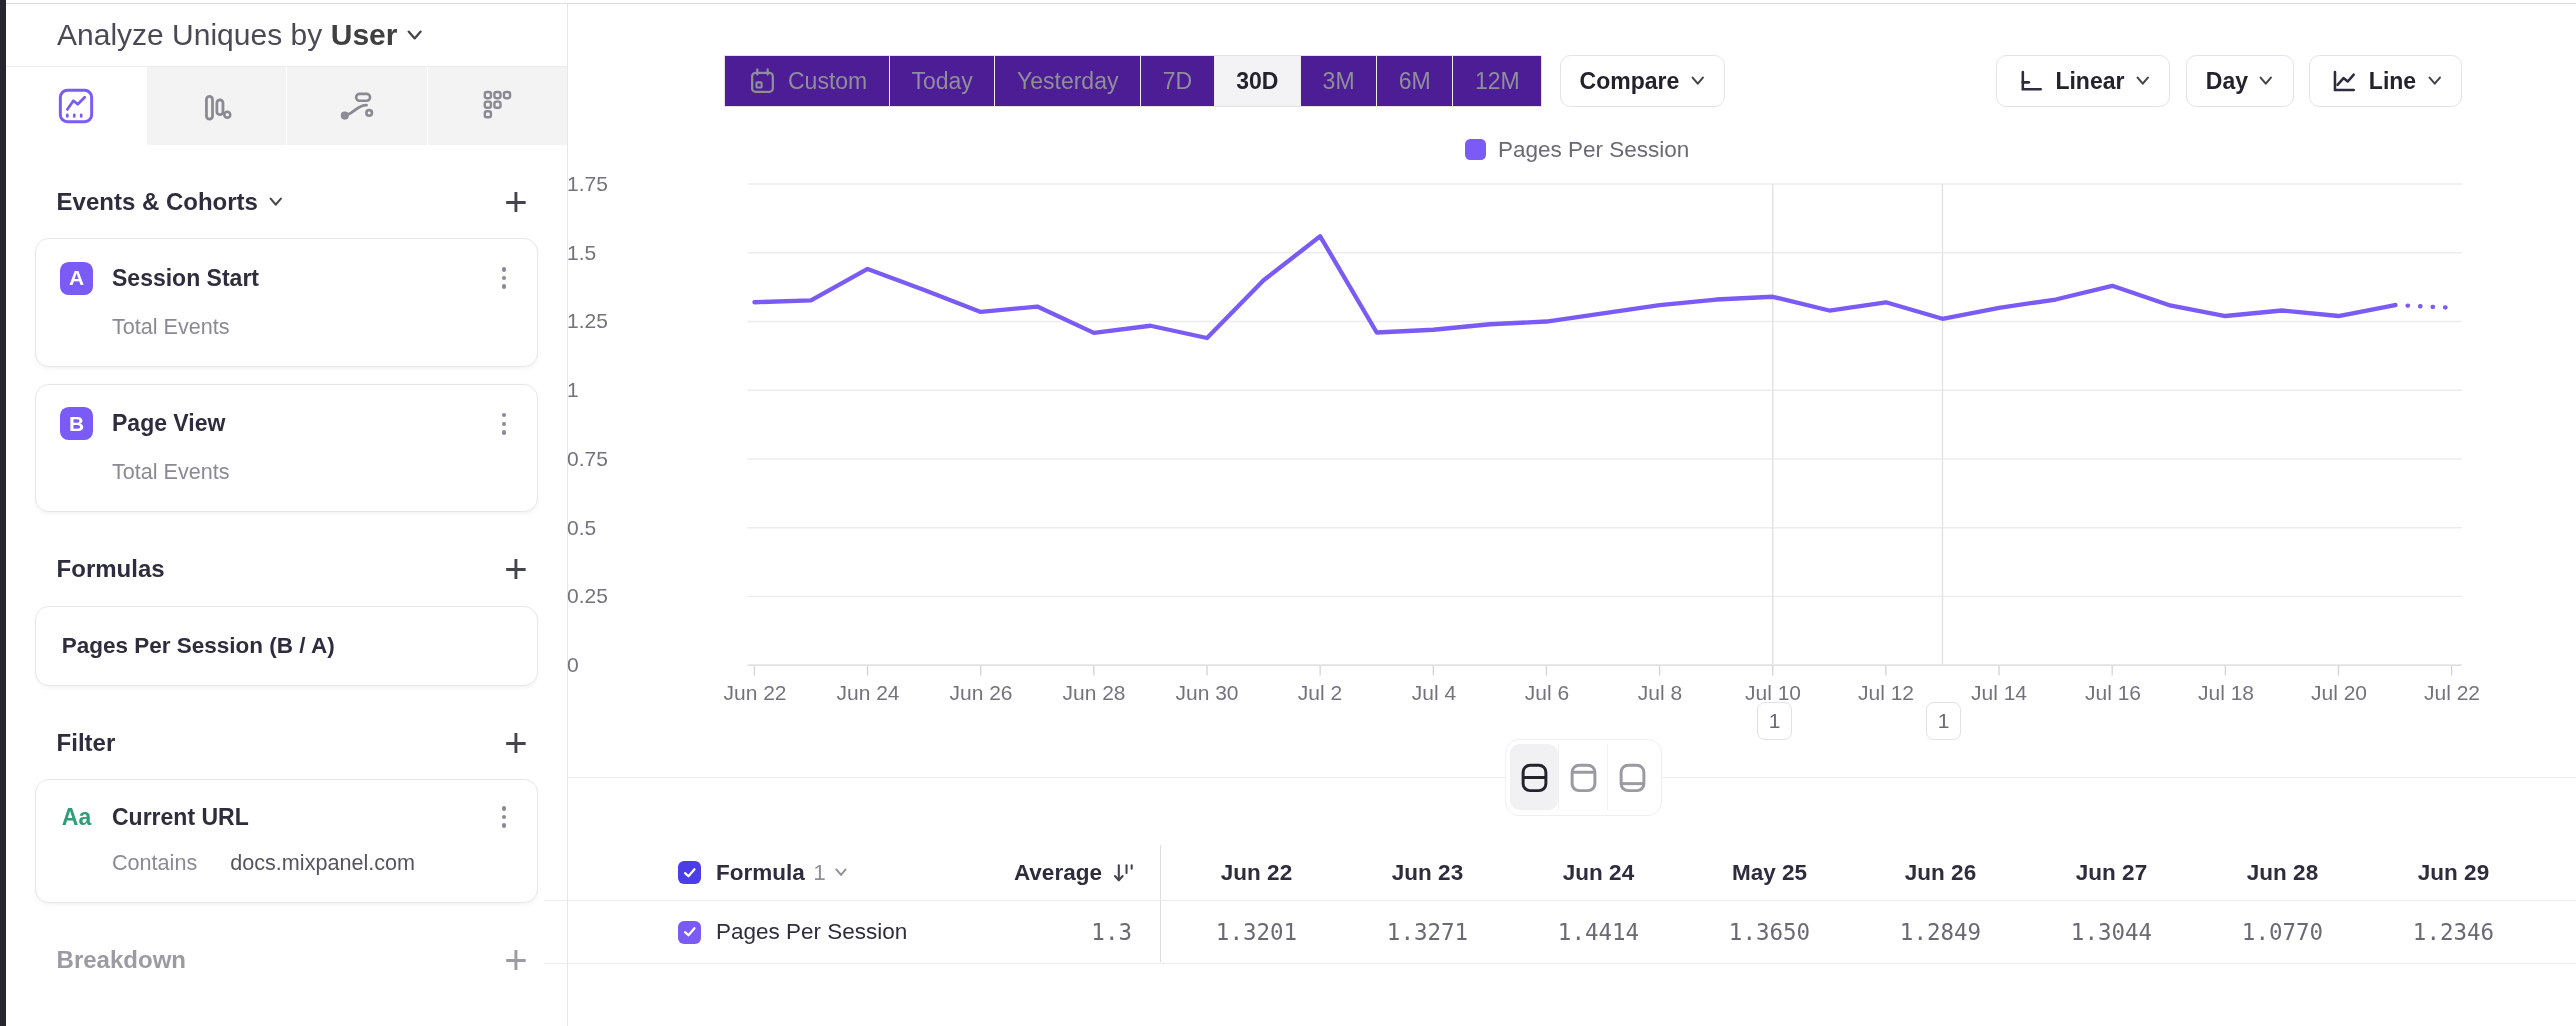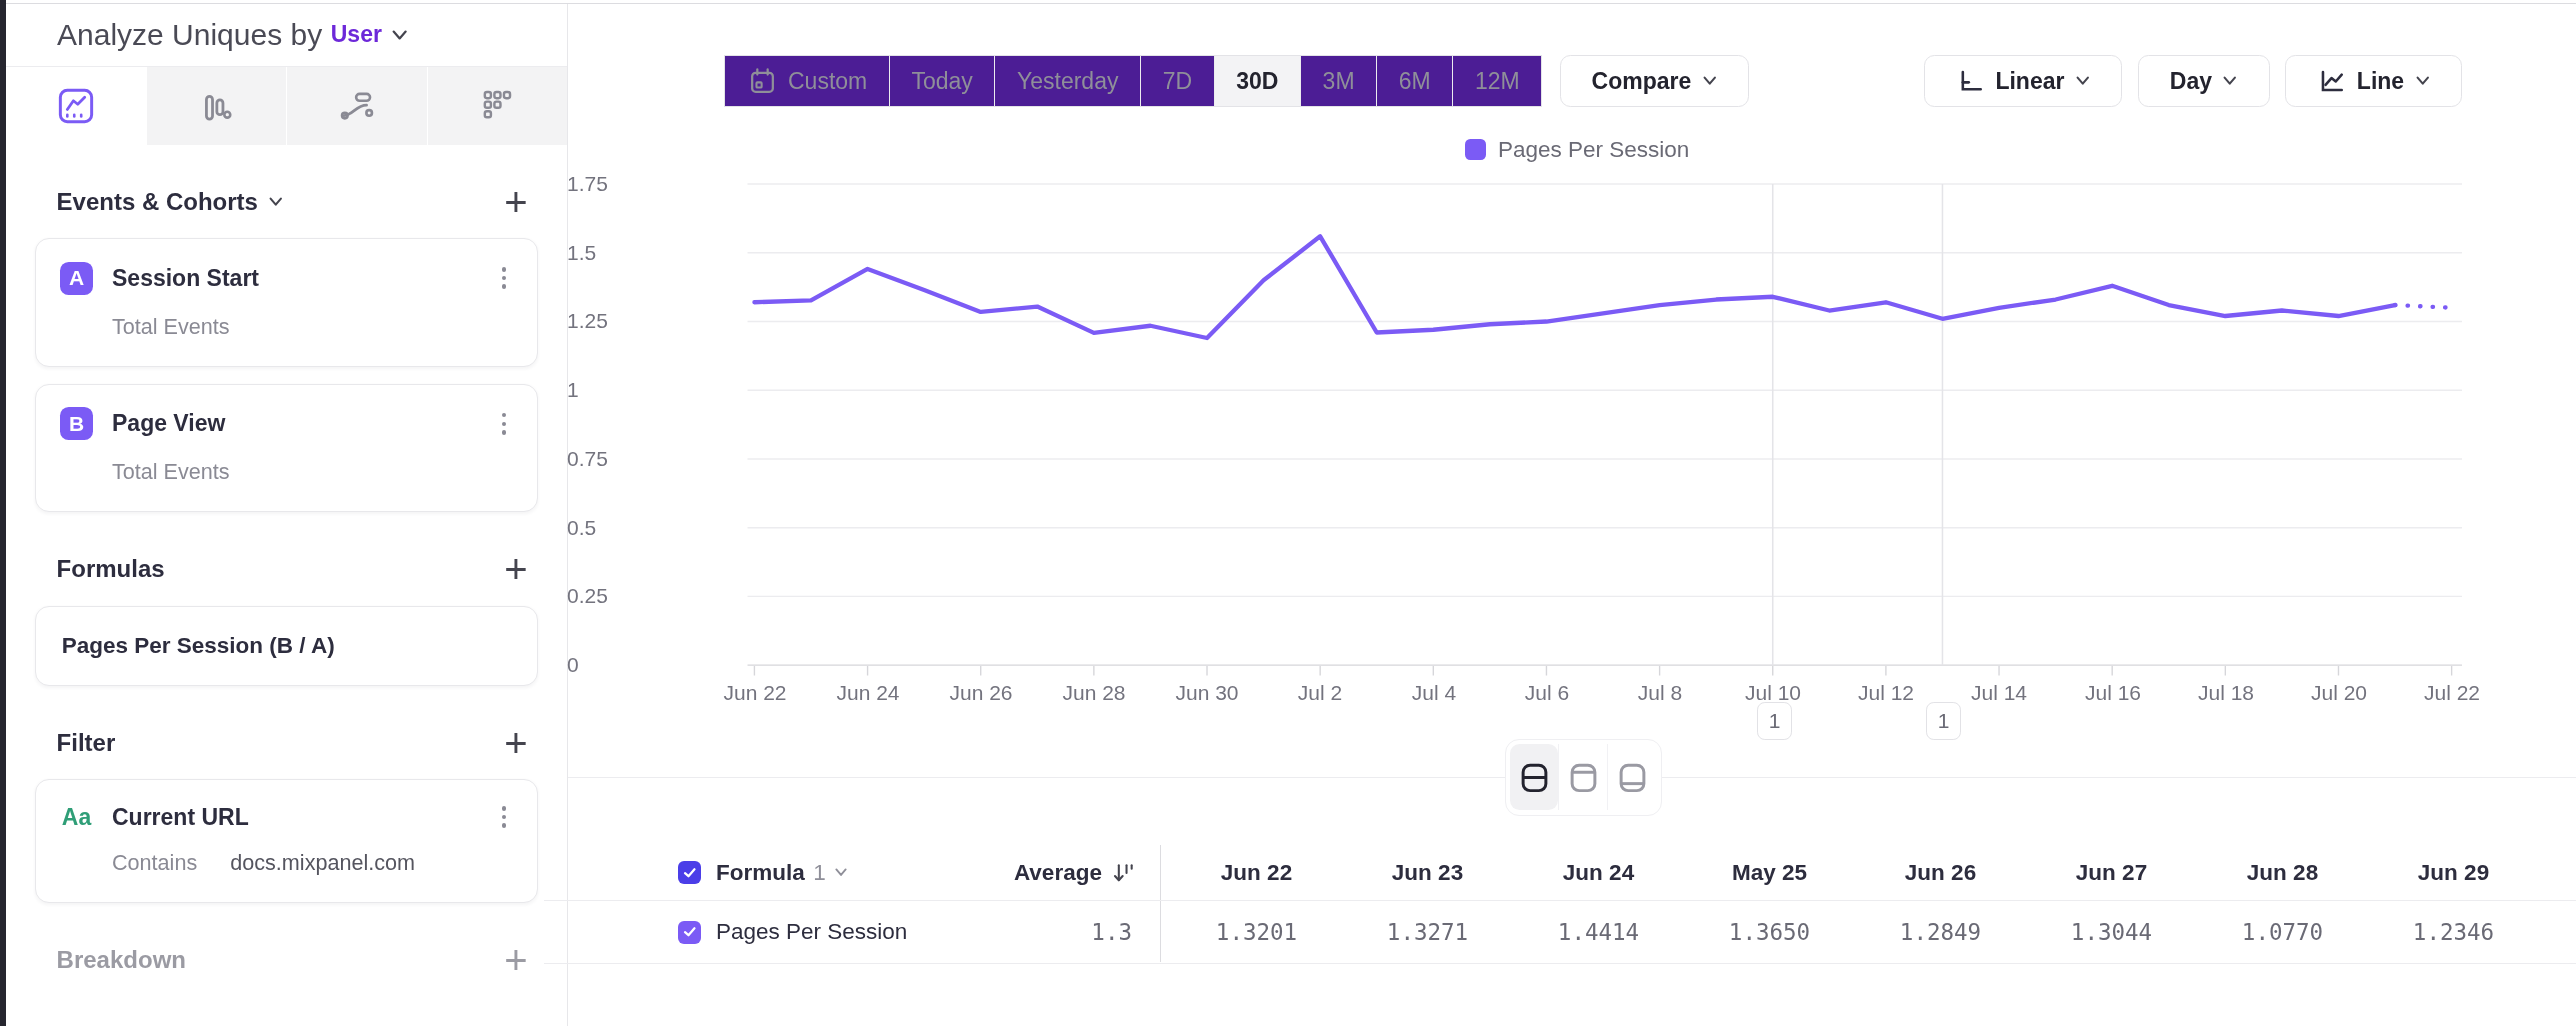--- a/index.html
+++ b/index.html
@@ -6,21 +6,21 @@
   #app{position:relative;width:2576px;height:1026px;background:#fff;overflow:hidden;
        font-family:"Liberation Sans",sans-serif;color:#2D2D3E;}
   .top-edge{position:absolute;left:0;top:2.6px;right:0;height:0.9px;background:#dcdce0;}
   .left-strip{position:absolute;left:0;top:0;width:6px;height:1026px;background:#26262F;}
   
   #sidebar{position:absolute;left:6px;top:3.5px;width:561px;height:1023px;background:#fff;}
   .side-divider{position:absolute;left:567px;top:3.5px;width:0.9px;height:1023px;background:#E7E7EA;}
   .analyze-row{height:62px;display:flex;align-items:center;padding-left:51px;gap:8.6px;
                border-bottom:0.9px solid #ECECEF;}
   .analyze-label{font-size:30px;color:#4A4A55;}
-  .analyze-value{font-size:23px;font-weight:700;color:#6d28d9;}
+  .analyze-value{font-size:30px;font-weight:700;color:#404040;}
   .tabs{display:flex;height:78px;background:#F3F3F4;}
   .tab{flex:1;display:flex;align-items:center;justify-content:center;border-right:0.9px solid #fff;cursor:pointer;}
   .tab:last-child{border-right:none;}
   .tab.active{background:#fff;}
   .side-content{padding:0 29px;}
   .sec-head{display:flex;align-items:center;margin:43px 0 22.5px 0;padding:0 0 0 21.6px;}
   .sec-title{font-size:24px;font-weight:700;color:#2D2D3E;display:flex;align-items:center;gap:10.4px;}
   .sec-title.dim{color:#9B9BA3;font-weight:700;}
   .plus{margin-left:auto;font-size:40px;font-weight:200;color:#44444E;line-height:26px;cursor:pointer;
         padding-right:10.4px;}
@@ -39,21 +39,21 @@
   .card-sub .val{color:#55555F;}
   .single-line{font-size:22.5px;font-weight:700;color:#2D2D3E;padding:3.5px 0 3.5px 1.7px;}
   
   .toolbar{position:absolute;left:680px;top:55px;display:flex;gap:17.3px;align-items:center;}
   .seg{display:flex;border:0.9px solid #E3E3E7;border-radius:0;overflow:hidden;background:#4c1d95;height:50px;margin-left:44px;}
   .seg-item{display:flex;align-items:center;justify-content:center;padding:0 21.6px;font-size:23px;color:#8F8F99;
             border-right:0.9px solid #ECECEF;cursor:pointer;gap:10.4px;white-space:nowrap;}
   .seg-item:last-child{border-right:none;}
   .seg-item.active{background:#F3F3F5;color:#23232E;font-weight:700;}
   .btn{display:flex;align-items:center;gap:10.4px;border:0.9px solid #E3E3E7;border-radius:10.4px;height:50px;
-       padding:0 31px;font-size:23px;font-weight:700;color:#23232E;background:#fff;cursor:pointer;white-space:nowrap;}
+       padding:0 19px;font-size:23px;font-weight:700;color:#23232E;background:#fff;cursor:pointer;white-space:nowrap;}
   .right-tools{position:absolute;right:114px;top:55px;display:flex;gap:15.5px;}
   .chev{flex:0 0 auto;}
   
   #chart{position:absolute;left:567px;top:121px;width:2009px;height:691px;}
   #legend{position:absolute;left:898px;top:15.5px;display:flex;align-items:center;gap:12px;cursor:pointer;}
   .legend-swatch{width:21px;height:21px;border-radius:5.2px;background:#7B5BF5;}
   .legend-label{font-size:22.5px;color:#6A6A75;}
   .y-label{position:absolute;left:0;width:164px;text-align:left;font-size:21px;color:#73737E;}
   .x-label{position:absolute;width:130px;text-align:center;font-size:21px;color:#73737E;top:560px;}
   .ann-badge{position:absolute;top:581px;width:33px;height:36px;border:0.9px solid #E2E2E6;border-radius:7.8px;

